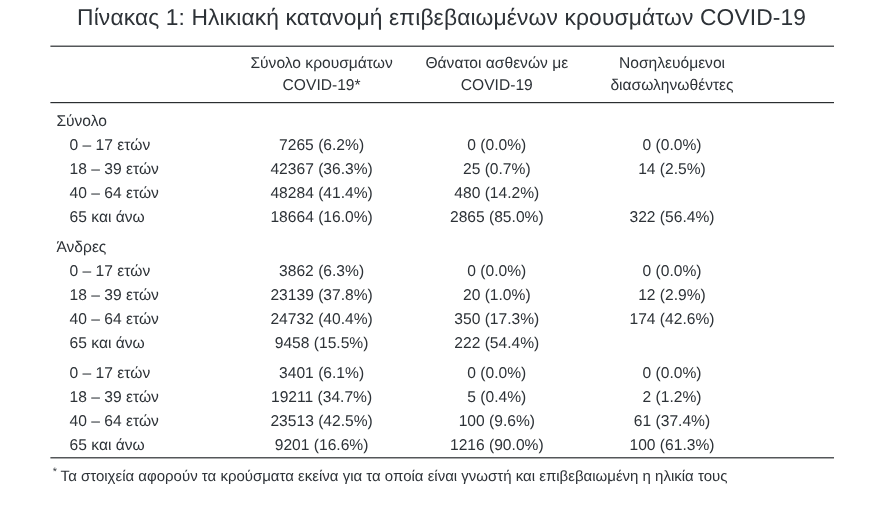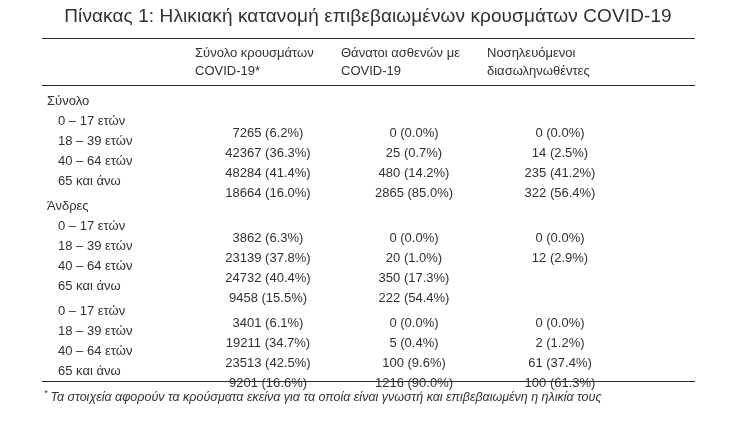--- a/index.html
+++ b/index.html
@@ -29,20 +29,21 @@
   .grid-row {
     display: grid;
     grid-template-columns: 153px 146px 146px 146px 62px;
   }
   .thead {
     border-top: 1.5px solid #2b2e31;
     border-bottom: 1.5px solid #2b2e31;
     padding: 5px 0 5px 0;
   }
   .head-cell {
+    text-align: center;
     white-space: pre-line;
     font-size: 13px;
     line-height: 18px;
   }
   .section {
     padding-top: 5px;
   }
   .section-label {
     height: 20px;
     line-height: 20px;
@@ -55,28 +56,26 @@
     line-height: 20px;
     font-size: 13px;
   }
   .age-cell {
     padding-left: 16px;
     white-space: nowrap;
   }
   .num-cell {
     text-align: center;
     white-space: nowrap;
-    margin-top: 12px;
   }
   .tfoot {
     border-top: 1.5px solid #2b2e31;
     padding: 3px 0 0 2px;
     font-size: 12.5px;
     line-height: 16px;
-    font-style: italic;
   }
   .fn-star {
     vertical-align: super;
     font-size: 9px;
     margin-right: 3px;
   }
 </style>
 </head>
 <body>
 
@@ -111,21 +110,20 @@
         <div class="age-cell">18 – 39 ετών</div>
         <div class="num-cell">42367 (36.3%)</div>
         <div class="num-cell">25 (0.7%)</div>
         <div class="num-cell">14 (2.5%)</div>
         <div></div>
       </div>
       <div class="grid-row row">
         <div class="age-cell">40 – 64 ετών</div>
         <div class="num-cell">48284 (41.4%)</div>
         <div class="num-cell">480 (14.2%)</div>
-        <div class="num-cell">235 (41.2%)</div>
         <div></div>
       </div>
       <div class="grid-row row">
         <div class="age-cell">65 και άνω</div>
         <div class="num-cell">18664 (16.0%)</div>
         <div class="num-cell">2865 (85.0%)</div>
         <div class="num-cell">322 (56.4%)</div>
         <div></div>
       </div>
     </div>
@@ -144,20 +142,21 @@
         <div class="age-cell">18 – 39 ετών</div>
         <div class="num-cell">23139 (37.8%)</div>
         <div class="num-cell">20 (1.0%)</div>
         <div class="num-cell">12 (2.9%)</div>
         <div></div>
       </div>
       <div class="grid-row row">
         <div class="age-cell">40 – 64 ετών</div>
         <div class="num-cell">24732 (40.4%)</div>
         <div class="num-cell">350 (17.3%)</div>
+        <div class="num-cell">174 (42.6%)</div>
         <div></div>
       </div>
       <div class="grid-row row">
         <div class="age-cell">65 και άνω</div>
         <div class="num-cell">9458 (15.5%)</div>
         <div class="num-cell">222 (54.4%)</div>
         <div></div>
       </div>
     </div>
 

